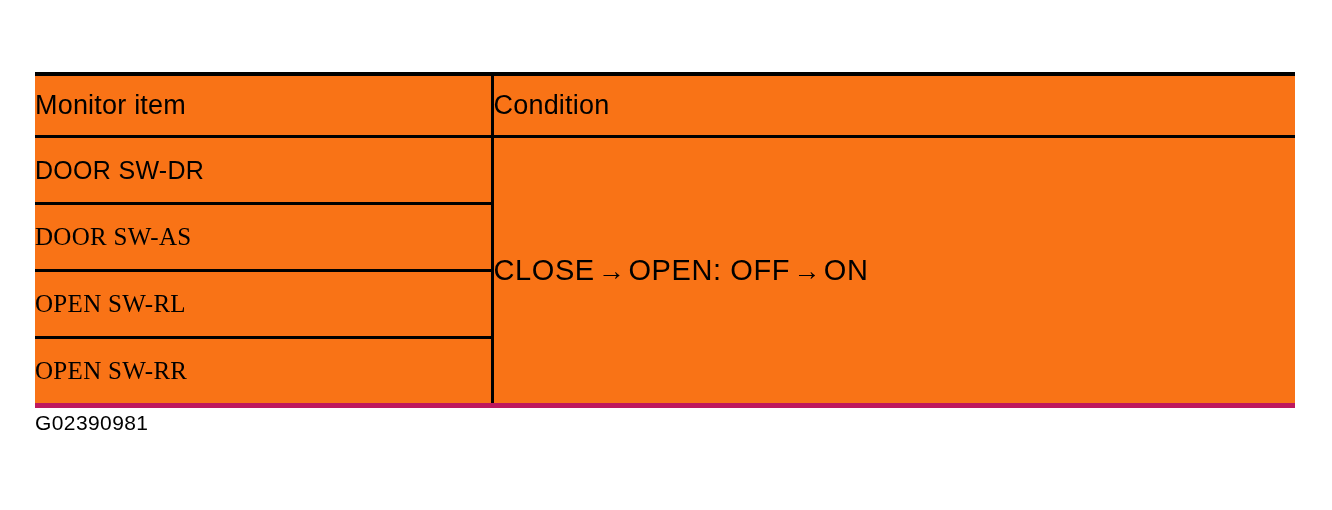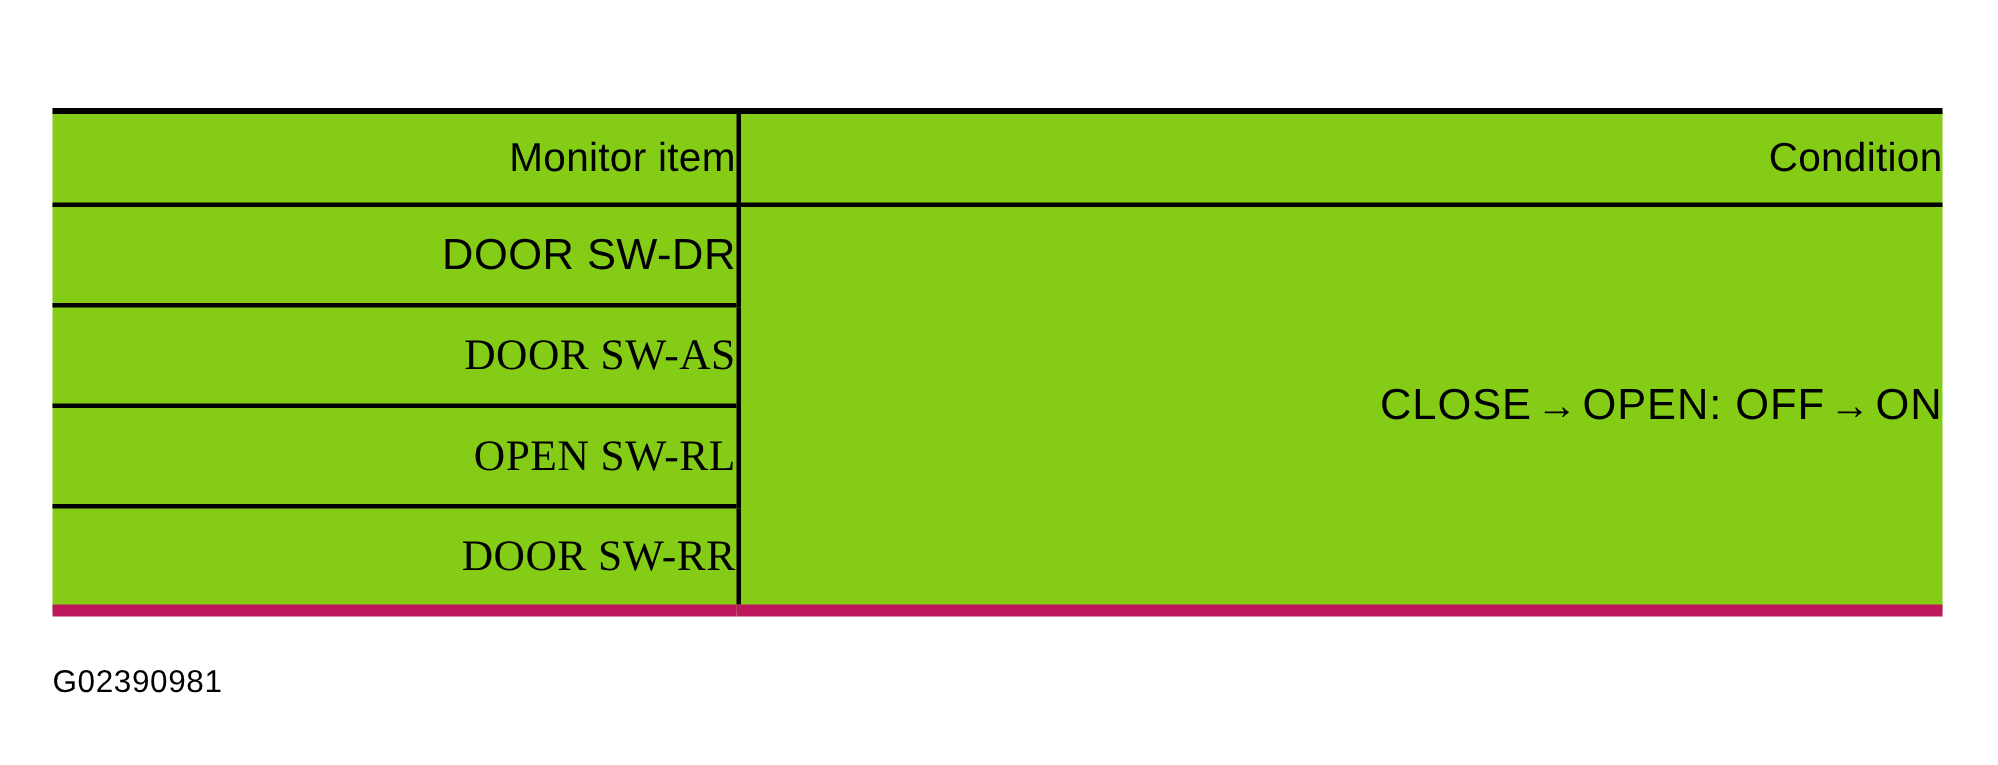--- a/index.html
+++ b/index.html
@@ -30,76 +30,75 @@
     height: 100%;
     border-collapse: collapse;
     table-layout: fixed;
   }
 
   .spec-table td,
   .spec-table th {
     padding: 0;
     margin: 0;
     font-weight: normal;
-    text-align: right;
+    text-align: left;
     vertical-align: middle;
-    background: #84cc16;
+    background: #f97316;
   }
 
   
   col.col-monitor { width: 457px; }
   col.col-condition { width: 803px; }
 
   
   .rule-top {
     border-top: 4px solid #000;
   }
   .rule-underhead {
     border-bottom: 3px solid #000;
   }
   .rule-row {
     border-top: 3px solid #000;
     font-family: Liberation Serif, serif;
   }
   .rule-bottom {
-    border-bottom: 8px solid #be185d;
+    border-bottom: 5px solid #be185d;
   }
   .divider-right {
     border-right: 3px solid #000;
   }
 
   
   .head-cell {
     font-size: 27px;
     letter-spacing: 0.2px;
     height: 59px;
   }
   .item-cell {
-    font-size: 29px;
+    font-size: 25px;
     letter-spacing: 0.3px;
     height: 64px;
   }
   .condition-cell {
     font-size: 29px;
     letter-spacing: 0.6px;
   }
   .arrow {
     font-size: 27px;
     padding: 0 3px;
   }
 
   
   .caption {
     position: absolute;
     left: 35px;
     top: 411px;
     font-size: 21px;
     letter-spacing: 0.4px;
     white-space: nowrap;
-    margin-top: 32px;
   }
 </style>
 </head>
 <body>
 
 <div class="table-wrap">
   <table class="spec-table">
     <colgroup>
       <col class="col-monitor">
       <col class="col-condition">
@@ -120,19 +119,19 @@
 
       <tr>
         <td class="item-cell rule-row divider-right">DOOR SW-AS</td>
       </tr>
 
       <tr>
         <td class="item-cell rule-row divider-right">OPEN SW-RL</td>
       </tr>
 
       <tr>
-        <td class="item-cell rule-row rule-bottom divider-right">DOOR SW-RR</td>
+        <td class="item-cell rule-row rule-bottom divider-right">OPEN SW-RR</td>
       </tr>
     </tbody>
   </table>
 </div>
 
 <div class="caption">G02390981</div>
 
 </body></html>

